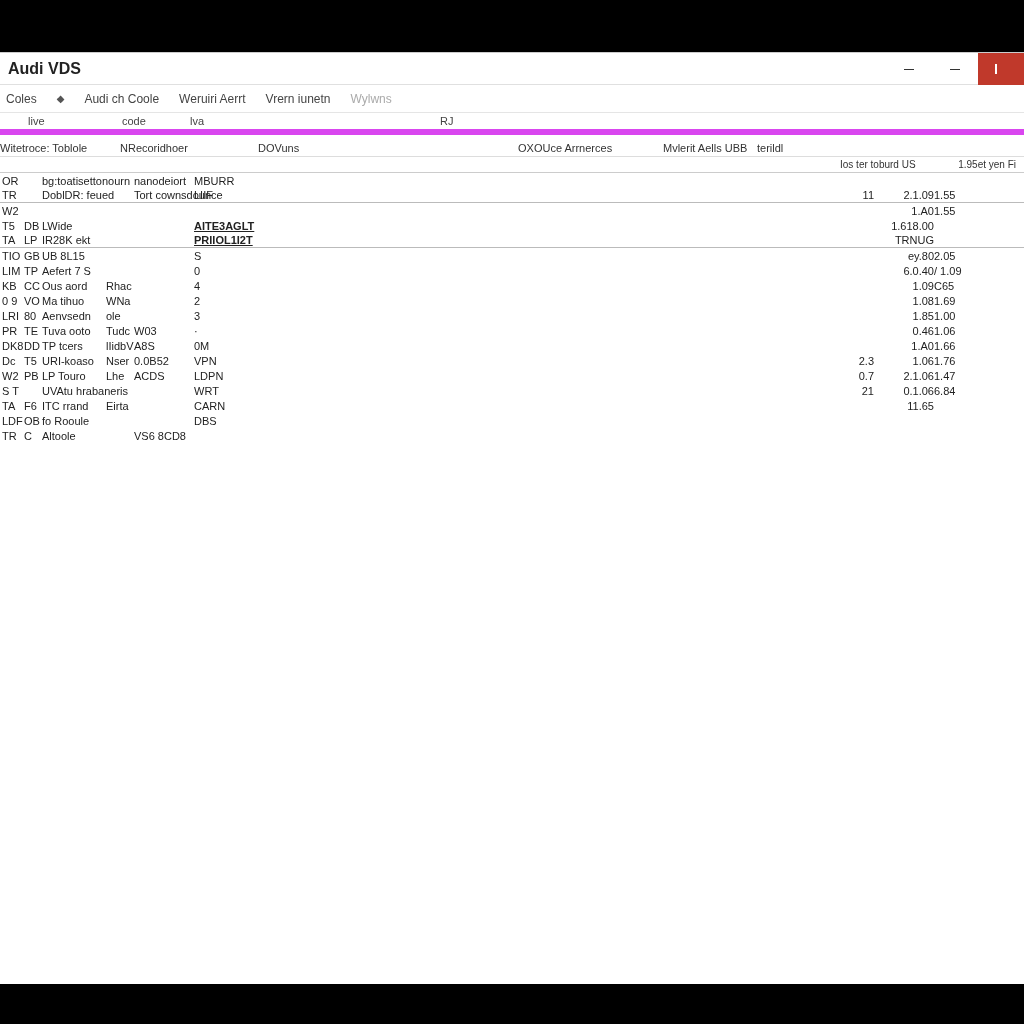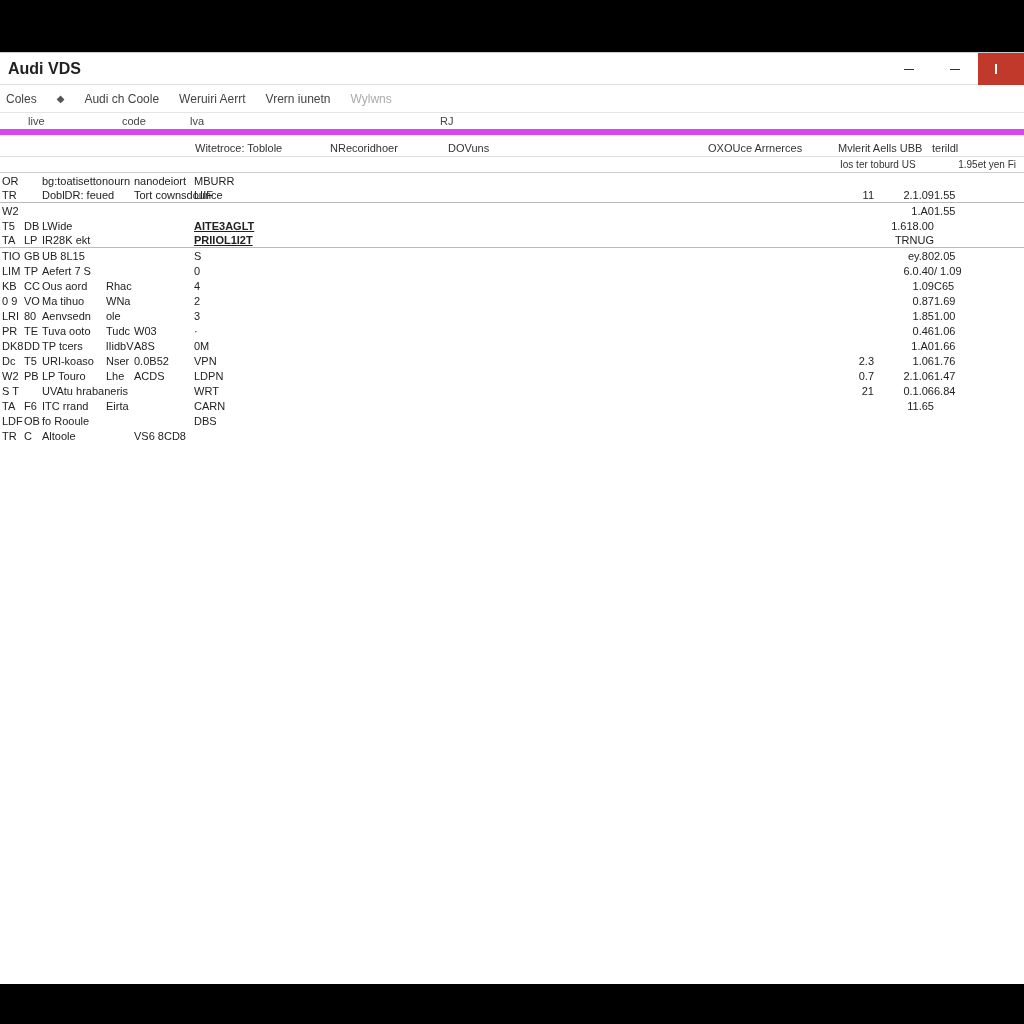--- a/index.html
+++ b/index.html
@@ -81,25 +81,25 @@
   .subhdr {
     height: 22px;
     display: flex;
     align-items: flex-end;
     font-size: 11px;
     color: #333;
     padding-bottom: 2px;
     border-bottom: 1px solid #ddd;
   }
   .subhdr .s { }
-  .subhdr .s.s1 { margin-left: 195px; width: 120px; }
-  .subhdr .s.s2 { width: 118px; margin-left: 15px; }
+  .subhdr .s.s1 { width: 120px; }
+  .subhdr .s.s2 { width: 138px; }
   .subhdr .s.s3 { width: 260px; }
   .subhdr .s.s4 { width: 130px; }
-  .subhdr .s.s5 { width: 94px; }
+  .subhdr .s.s5 { width: 94px; margin-left: 15px; }
   .subhdr .s.s6 { width: 60px; text-align: left; }
   .hdr2 {
     height: 16px;
     display: flex;
     align-items: center;
     font-size: 10px;
     color: #333;
     border-bottom: 1px solid #ccc;
     gap: 18px;
   }
@@ -275,21 +275,21 @@
         <span class="rc8">C65</span>
       </div>
       <div class="row">
         <span class="rc0">0 9</span>
         <span class="rc1">VO</span>
         <span class="rc2">Ma tihuo</span>
         <span class="rc3">WNa</span>
         <span class="rc4"></span>
         <span class="rc5">2</span>
         <span class="rc6"></span>
-        <span class="rc7">0.87</span>
+        <span class="rc7">1.08</span>
         <span class="rc8">1.69</span>
       </div>
       <div class="row">
         <span class="rc0">LRI</span>
         <span class="rc1">80</span>
         <span class="rc2">Aenvsedn</span>
         <span class="rc3">ole</span>
         <span class="rc4"></span>
         <span class="rc5">3</span>
         <span class="rc6"></span>

